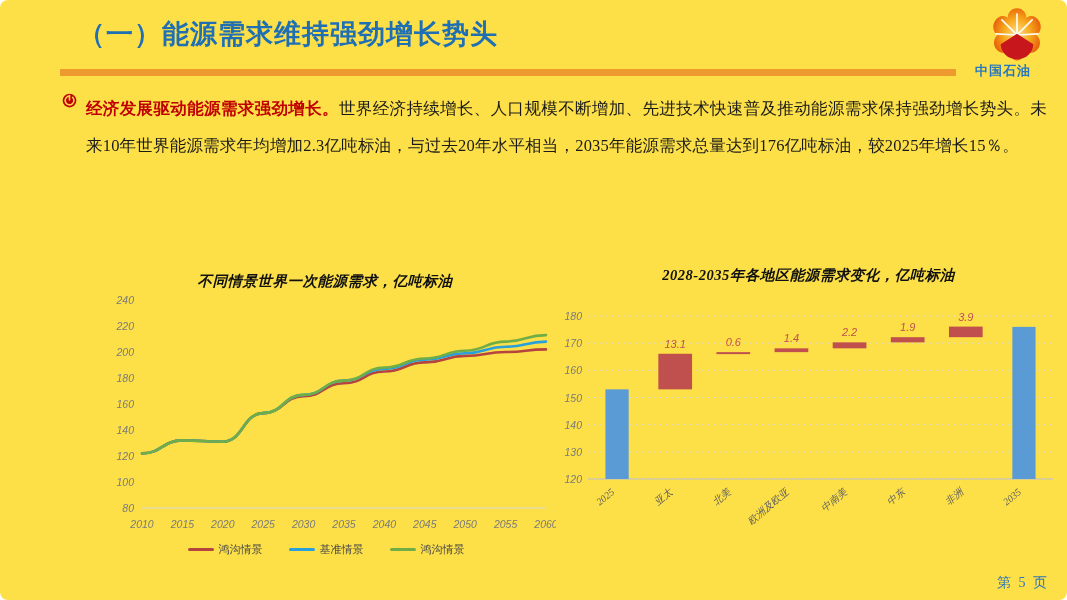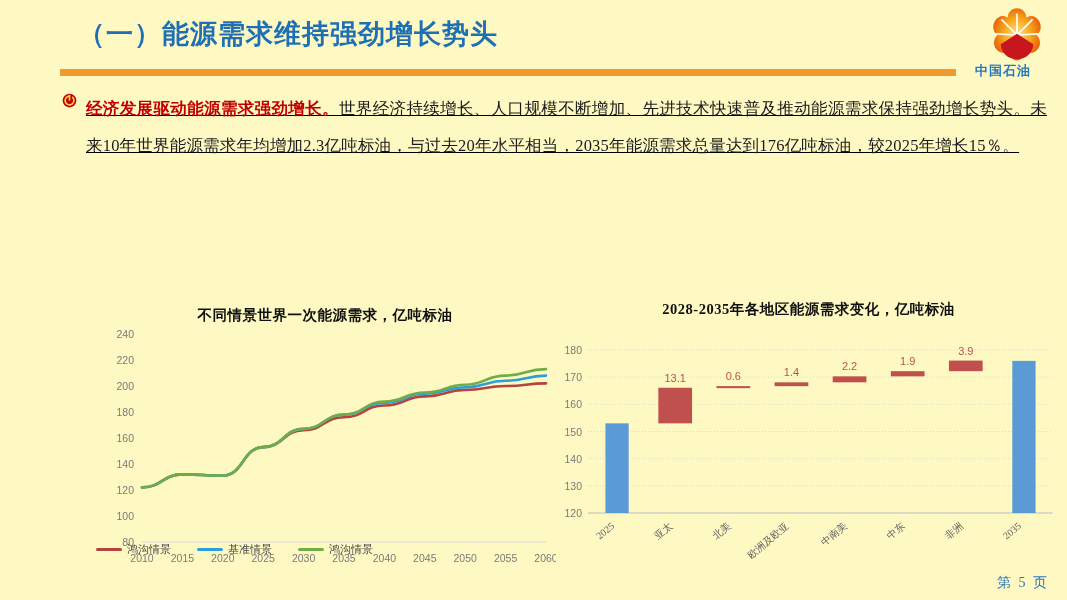--- a/index.html
+++ b/index.html
@@ -1,21 +1,21 @@
 <!DOCTYPE html>
 <html><head>
 <meta charset="utf-8">
 <style>
   html,body{margin:0;padding:0;}
   body{
     width:1067px;height:600px;background:#ffffff;overflow:hidden;
     font-family:"Liberation Serif","DejaVu Serif",serif;
     position:relative;
   }
-  .slide{position:absolute;inset:0;background:#fef9c3;}
+  .slide{position:absolute;inset:0;background:#fde047;border-radius:8px;}
 
   
   .header{position:absolute;left:0;top:0;width:1067px;height:82px;}
   .title{
     position:absolute;left:78px;top:16px;
     font-family:"Liberation Sans","DejaVu Sans",sans-serif;
     font-weight:bold;font-size:27px;color:#1F6FB5;letter-spacing:1px;
     white-space:nowrap;
   }
   .title-rule{
@@ -27,33 +27,33 @@
   .logo{position:absolute;right:8px;top:6px;width:84px;height:80px;}
   .logo-mark{position:absolute;left:13px;top:0;width:58px;height:58px;}
   .logo-text{
     position:absolute;left:0;top:56px;width:84px;text-align:left;
     font-family:"Liberation Sans","DejaVu Sans",sans-serif;
     font-size:13px;font-weight:bold;color:#2878BE;letter-spacing:1px;
   }
 
   
   .bodytext{position:absolute;left:62px;top:90px;width:985px;}
-  .para{position:relative;margin-bottom:12px;text-decoration:underline;}
+  .para{position:relative;margin-bottom:12px;}
   .bullet-icon{
     position:absolute;left:0;top:3px;width:15px;height:15px;
   }
   .para p{
     margin:0 0 0 24px;
     font-size:16.5px;line-height:37px;color:#1a1a1a;
     text-align:justify;letter-spacing:.2px;
   }
   .hl{color:#C00000;font-weight:bold;}
 
   
-  .charts{position:absolute;left:0;top:296px;width:1067px;height:290px;}
+  .charts{position:absolute;left:0;top:262px;width:1067px;height:290px;font-style:italic;}
 
   .chart-box{position:absolute;}
   .chart-title{
     position:absolute;width:100%;text-align:center;
     font-family:"Liberation Serif","DejaVu Serif",serif;
     font-weight:bold;font-size:14.5px;color:#111;letter-spacing:.5px;
     white-space:nowrap;
   }
 
   
@@ -71,21 +71,21 @@
   .axis-lbl-cn{
     font-family:"Liberation Serif","DejaVu Serif",serif;
     font-size:10px;fill:#606060;
   }
   .dlabel{
     font-family:"Liberation Sans","DejaVu Sans",sans-serif;
     font-size:11px;fill:#C0504D;
   }
   .legend{
     position:absolute;left:96px;top:536px;width:460px;height:26px;
-    display:flex;align-items:center;gap:26px;
+    display:flex;align-items:center;justify-content:center;gap:26px;
   }
   .lg-item{display:flex;align-items:center;gap:5px;}
   .lg-swatch{width:26px;height:3px;border-radius:2px;display:block;}
   .lg-text{
     font-family:"Liberation Serif","DejaVu Serif",serif;
     font-size:11px;color:#4a4a4a;white-space:nowrap;
   }
 
   
   .footer{

